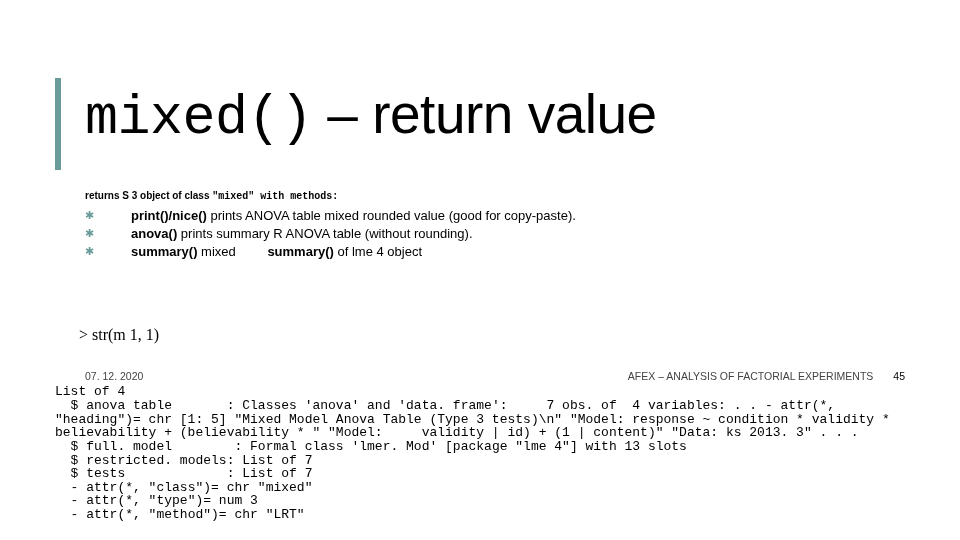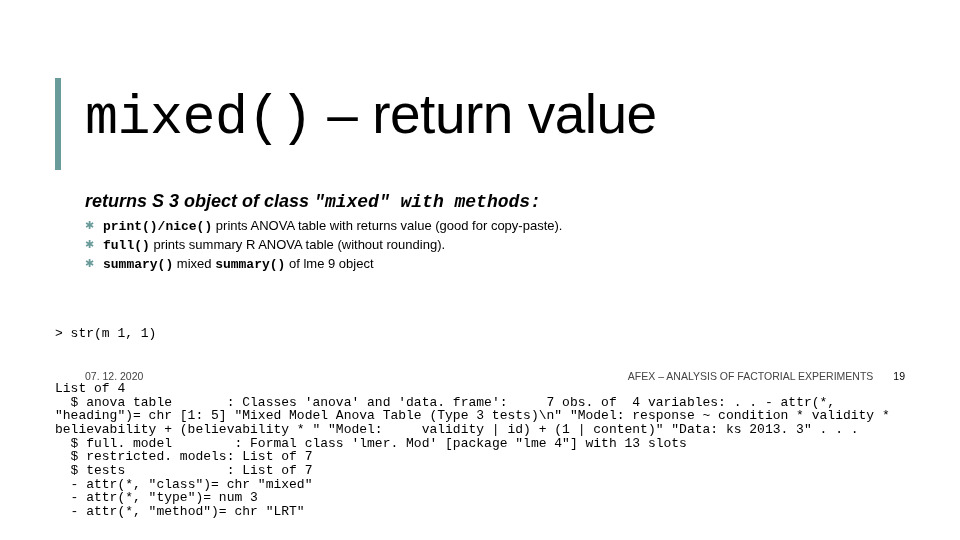--- a/index.html
+++ b/index.html
@@ -40,23 +40,22 @@
   }
   .content {
     position: absolute;
     left: 85px;
     top: 190px;
     right: 55px;
     font-size: 13px;
     line-height: 1.25;
   }
   .intro-line {
-    font-size: 18px;
+    font-size: 10px;
     margin-bottom: 4px;
-    font-style: italic;
   }
   .intro-line .bold { font-weight: 700; }
   .intro-line .mono { font-family: "Courier New", Courier, monospace; }
   ul.bullets {
     list-style: none;
     padding: 0;
     margin: 2px 0 0 0;
   }
   ul.bullets li {
     position: relative;
@@ -66,38 +65,40 @@
   }
   ul.bullets li::before {
     content: "✱";
     position: absolute;
     left: 0;
     top: 1px;
     color: #6a9b9b;
     font-size: 11px;
   }
   ul.bullets li .mono-b {
-    font-family: Liberation Mono, monospace;
+    font-family: Liberation Sans, sans-serif;
     font-weight: 700;
+    margin-left: 28px;
   }
   .code-block {
     position: absolute;
     left: 55px;
     top: 300px;
     right: 55px;
     font-family: "Courier New", Courier, monospace;
     font-size: 13px;
     line-height: 1.05;
     white-space: pre-wrap;
     word-break: break-word;
   }
   .code-call {
-    font-family: Liberation Mono, monospace;
-    font-size: 13px;
+    font-family: Liberation Serif, serif;
+    font-size: 16px;
     margin-bottom: 14px;
+    margin-left: 24px;
   }
   .footer {
     position: absolute;
     bottom: 18px;
     left: 85px;
     right: 55px;
     font-size: 10.5px;
     color: #444;
     display: flex;
     justify-content: space-between;
@@ -120,44 +121,44 @@
   <div class="title">
     <span class="mono">mixed()</span><span> – return value</span>
   </div>
 
   <div class="content">
     <div class="intro-line">
       <span class="bold">returns S 3 object of class </span><span class="bold mono">"mixed" with methods:</span>
     </div>
     <ul class="bullets">
       <li>
-        <span class="mono-b">print()/nice()</span><span> prints ANOVA table with returns value (good for copy-paste).</span>
+        <span class="mono-b">print()/nice()</span><span> prints ANOVA table mixed rounded value (good for copy-paste).</span>
       </li>
       <li>
-        <span class="mono-b">full()</span><span> prints summary R ANOVA table (without rounding).</span>
+        <span class="mono-b">anova()</span><span> prints summary R ANOVA table (without rounding).</span>
       </li>
       <li>
-        <span class="mono-b">summary()</span><span> mixed </span><span class="mono-b">summary()</span><span> of lme 9 object</span>
+        <span class="mono-b">summary()</span><span> mixed </span><span class="mono-b">summary()</span><span> of lme 4 object</span>
       </li>
     </ul>
   </div>
 
   <div class="code-block">
     <div class="code-call">&gt; str(m 1, 1)</div>
     <div>List of 4
   $ anova table       : Classes 'anova' and 'data. frame':     7 obs. of  4 variables: . . - attr(*, "heading")= chr [1: 5] "Mixed Model Anova Table (Type 3 tests)\n" "Model: response ~ condition * validity * believability + (believability * " "Model:     validity | id) + (1 | content)" "Data: ks 2013. 3" . . .
   $ full. model        : Formal class 'lmer. Mod' [package "lme 4"] with 13 slots
   $ restricted. models: List of 7
   $ tests             : List of 7
   - attr(*, "class")= chr "mixed"
   - attr(*, "type")= num 3
   - attr(*, "method")= chr "LRT"</div>
   </div>
 
   <div class="footer">
     <span>07. 12. 2020</span>
     <span class="right">
       <span>AFEX – ANALYSIS OF FACTORIAL EXPERIMENTS</span>
-      <span class="pagenum">19</span>
+      <span class="pagenum">45</span>
     </span>
   </div>
 
 </div>
 
 </body></html>

